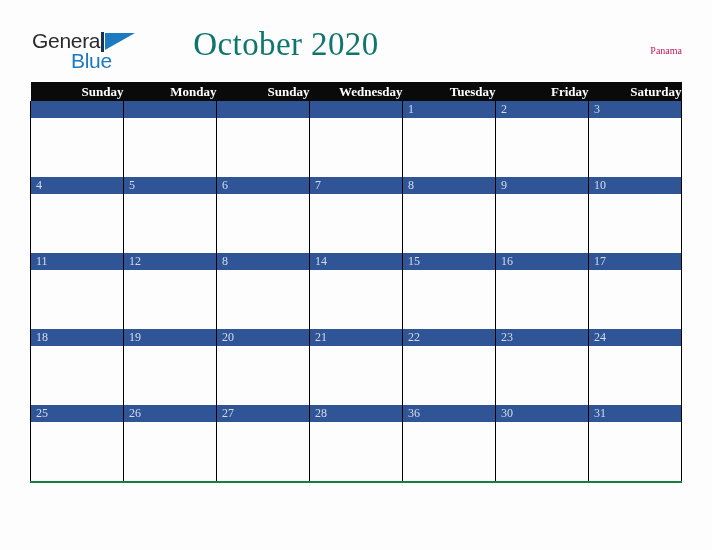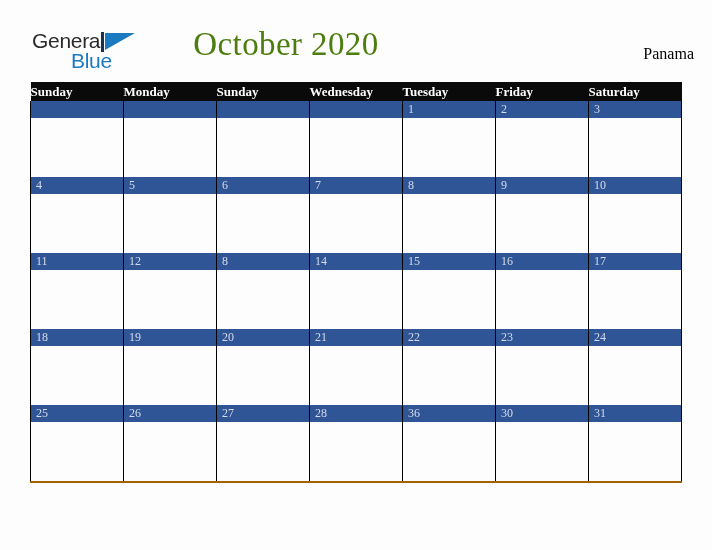--- a/index.html
+++ b/index.html
@@ -83,65 +83,65 @@
   }
 
   .title {
     position: absolute;
     left: 0;
     top: 26px;
     width: 572px;
     text-align: center;
     font-family: "Liberation Serif", serif;
     font-size: 33px;
-    color: #4d7c0f;
+    color: #0f766e;
     letter-spacing: 0.4px;
   }
 
   .region {
     position: absolute;
-    right: 18px;
+    right: 30px;
     top: 45px;
     font-family: "Liberation Serif", serif;
-    font-size: 16px;
-    color: #000000;
+    font-size: 10px;
+    color: #be185d;
   }
 
   
   .calendar {
     position: absolute;
     left: 30px;
     top: 82px;
     width: 652px;
     border-collapse: collapse;
     table-layout: fixed;
   }
 
   .calendar th {
     background: #0a0a0a;
     color: #ffffff;
     font-family: "Liberation Serif", serif;
     font-weight: bold;
     font-size: 13px;
     height: 19px;
     padding: 0;
-    text-align: left;
+    text-align: right;
     border: none;
   }
 
   .calendar td {
     padding: 0;
     vertical-align: top;
     height: 76px;
     border-left: 1px solid #000000;
     border-right: 1px solid #000000;
     background: #fdfdfd;
   }
   .calendar tr.week:last-child td {
-    border-bottom: 2px solid #a16207;
+    border-bottom: 2px solid #15803d;
   }
 
   .daycell {
     position: relative;
     height: 76px;
   }
   .daybar {
     height: 17px;
     background: #2f5597;
     box-sizing: border-box;

